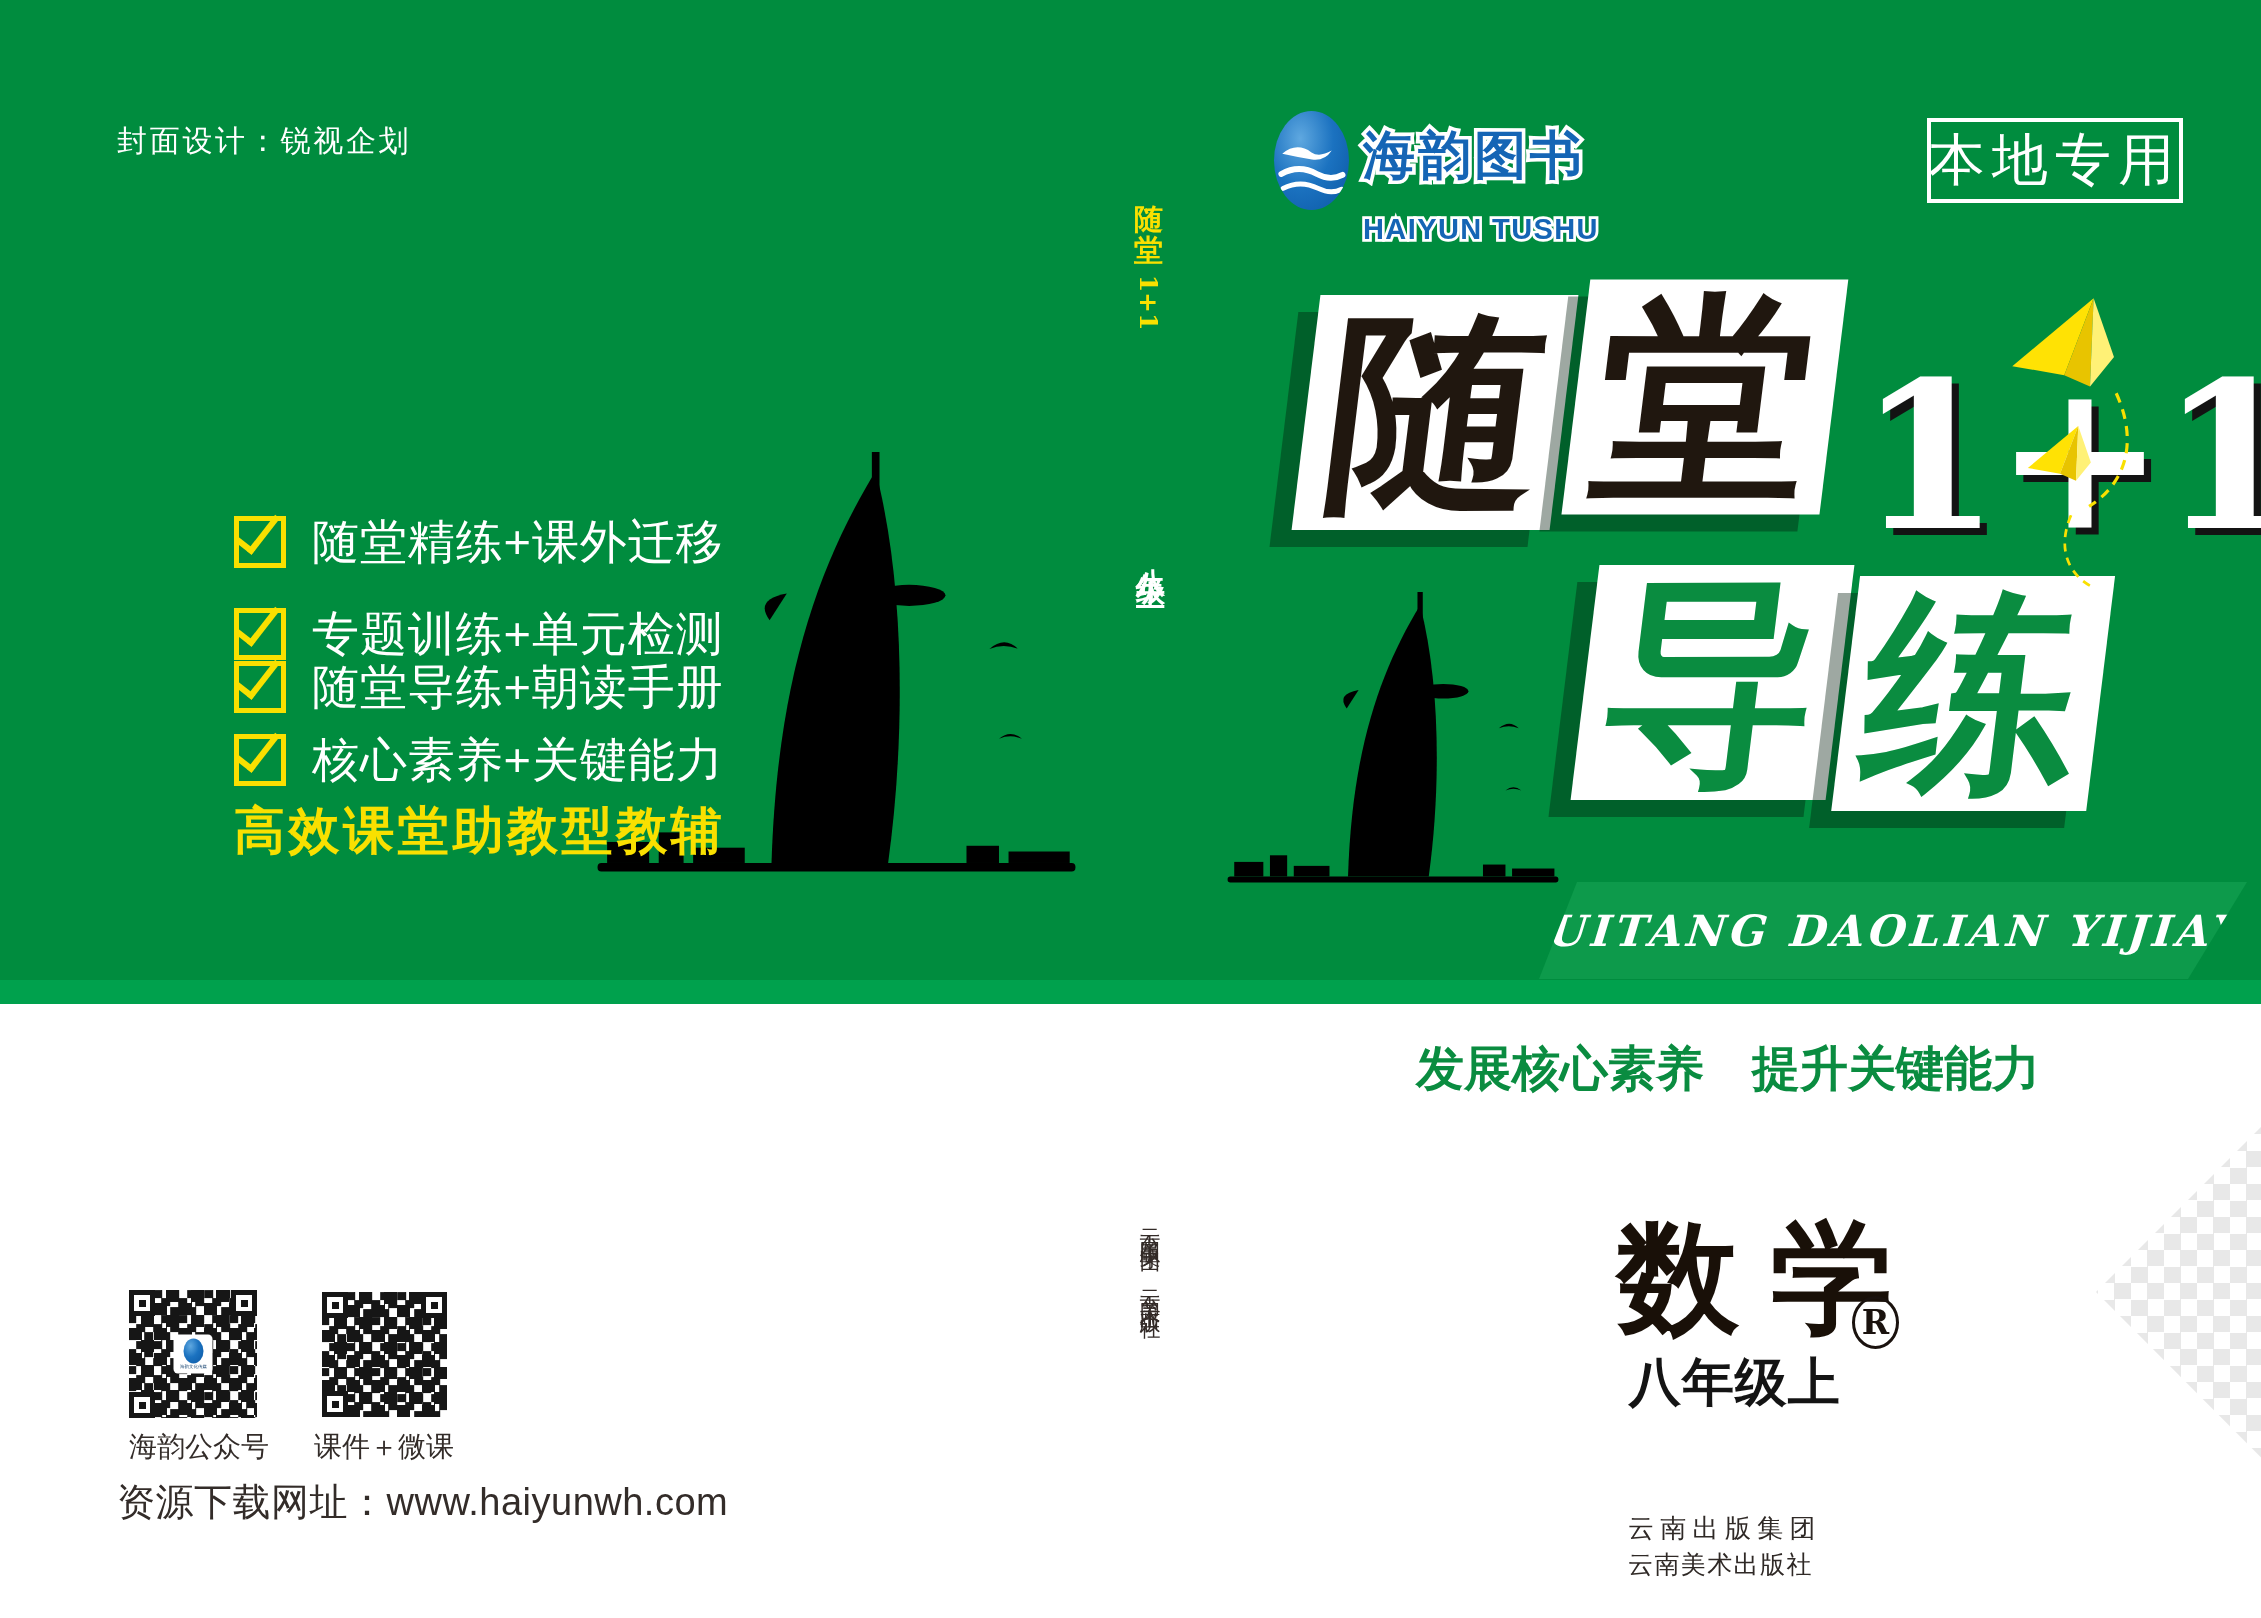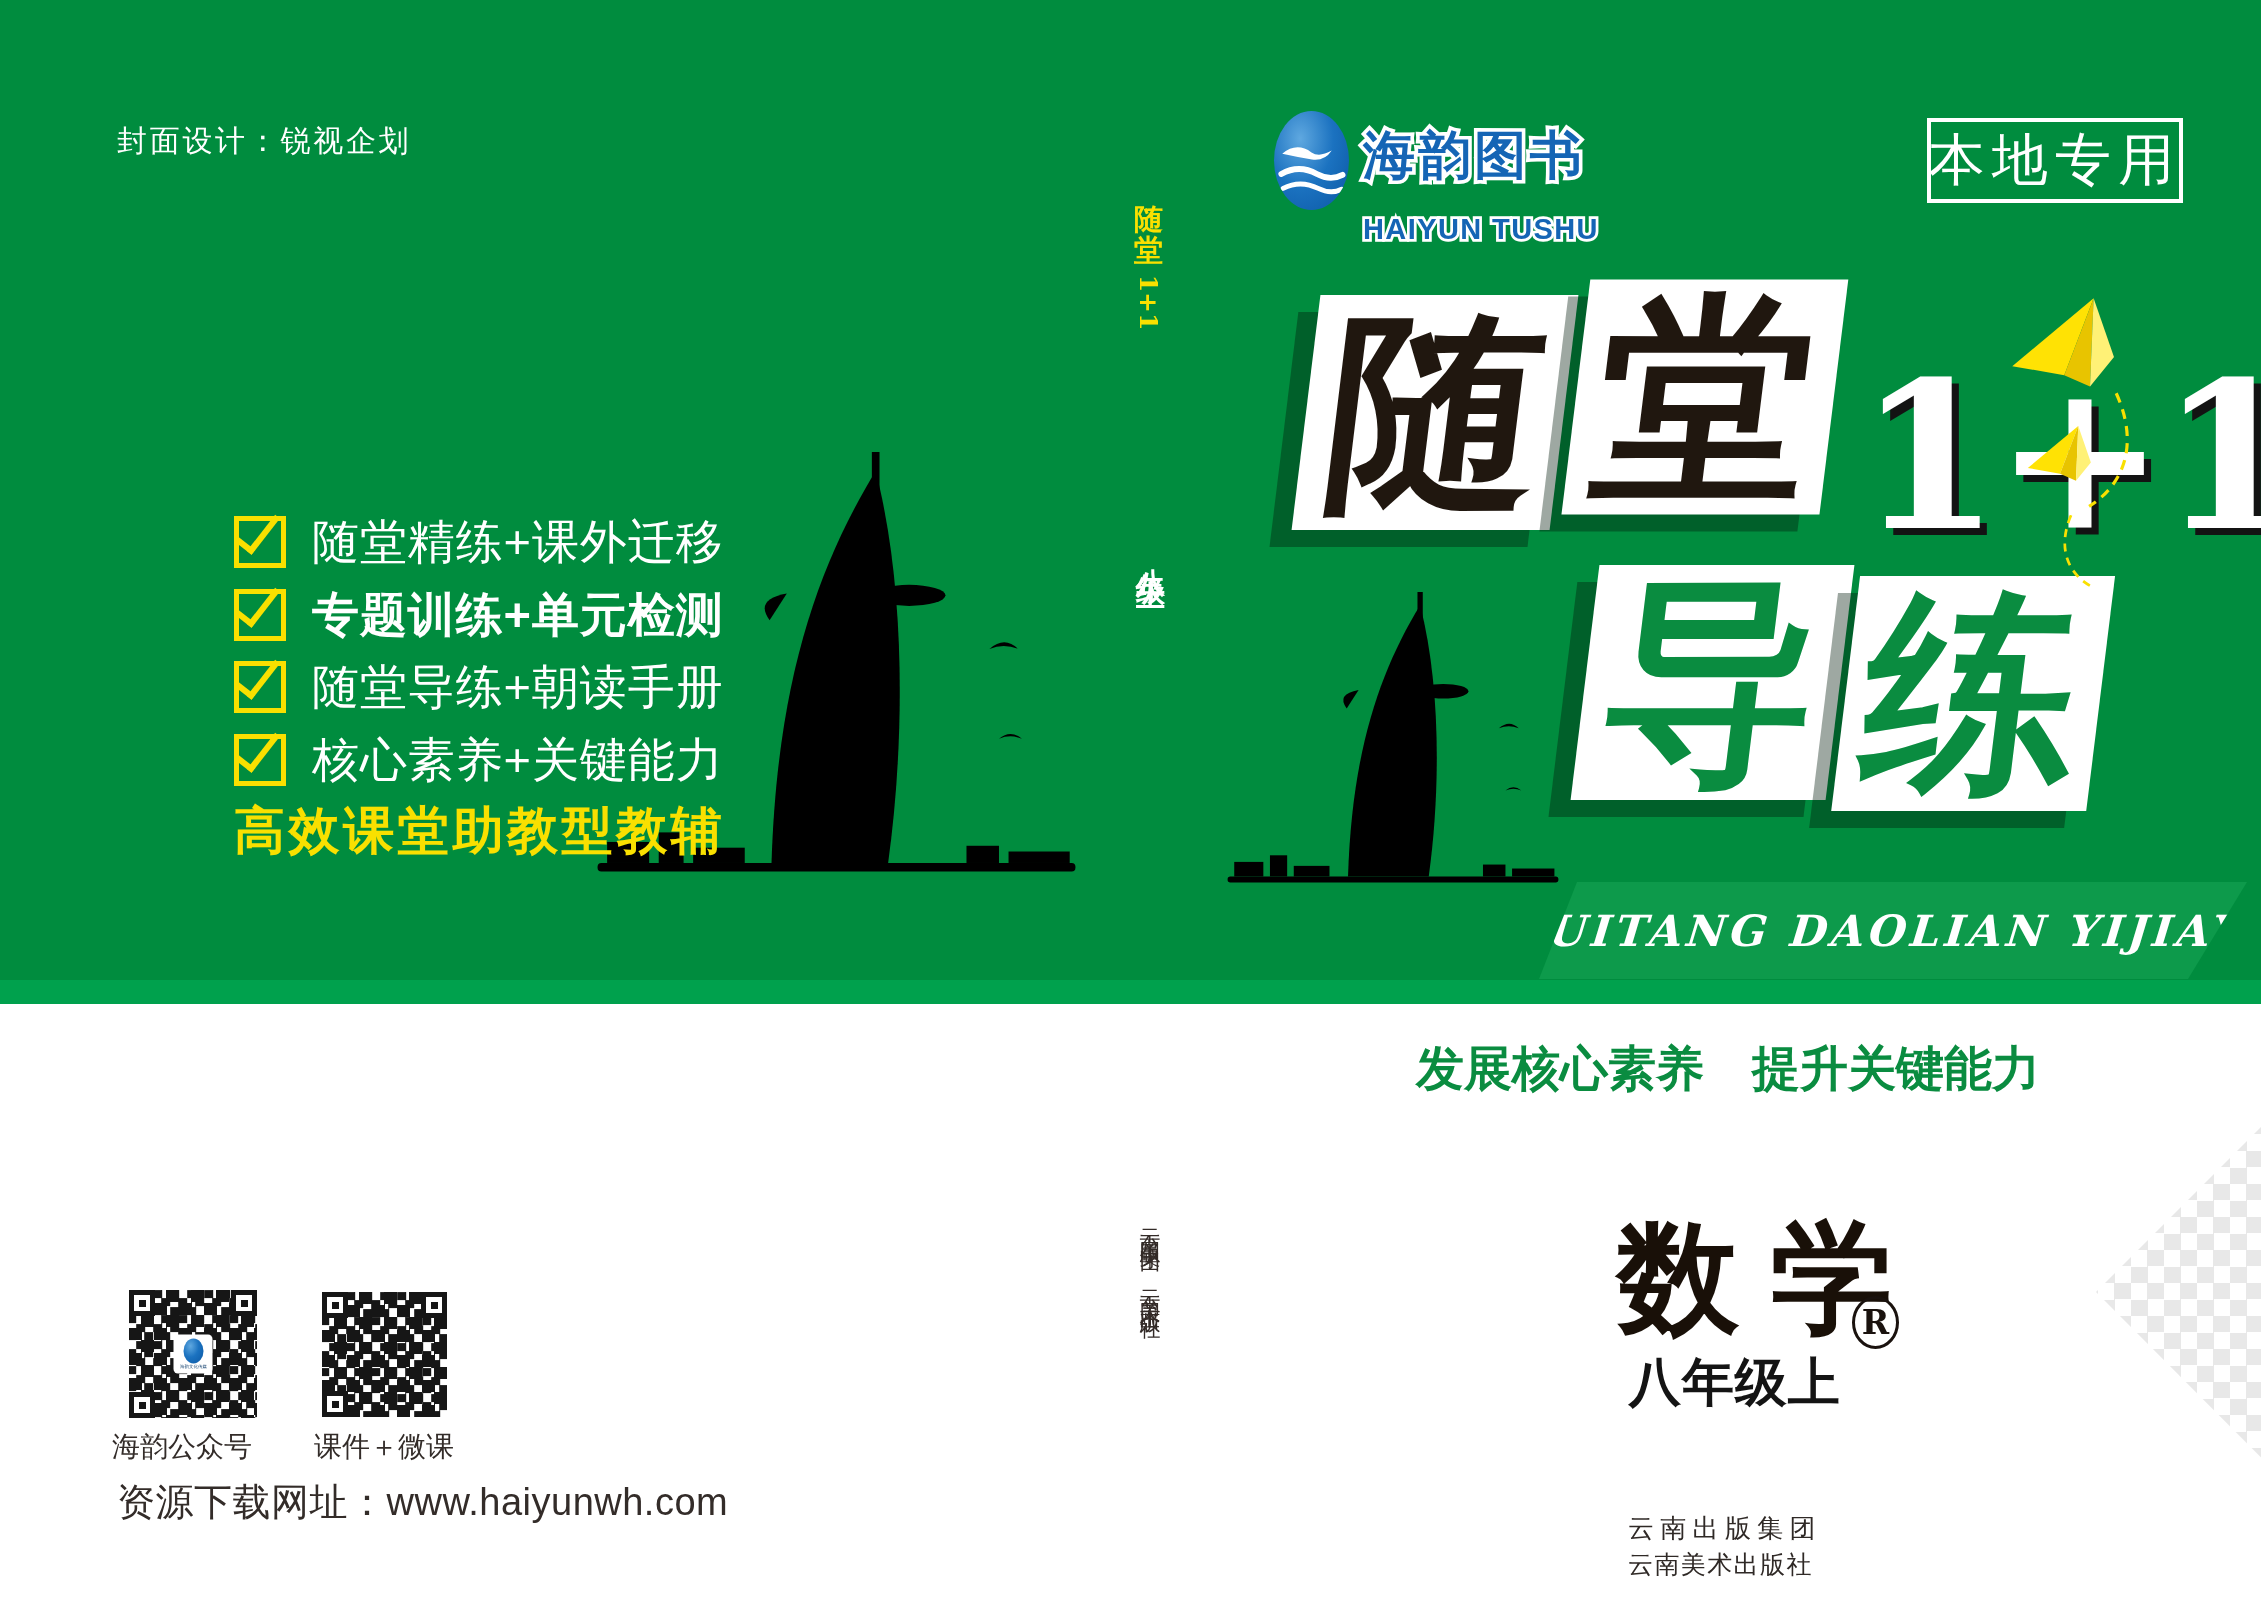--- a/index.html
+++ b/index.html
@@ -14,21 +14,21 @@
   .bg-green{left:0;top:0;width:2297px;height:980px;background:#008C3E;}
   .bg-band{left:0;top:980px;width:2297px;height:23.5px;background:#00A14D;}
 
   
   .wm{opacity:1;}
 
   
   .credit{left:117px;top:121px;font-size:30px;color:#ffffff;letter-spacing:2.7px;}
 
   .feature-row{left:234px;width:859px;height:52px;display:flex;align-items:center;}
-  .fr1{top:516px;} .fr2{top:589px;font-weight:bold;} .fr3{top:661px;} .fr4{top:734px;}
+  .fr1{top:516px;} .fr2{top:608px;} .fr3{top:661px;} .fr4{top:734px;}
   .chk{width:42px;height:42px;border:5.9px solid #F9E000;position:relative;flex:0 0 auto;}
   .chk::after{
     content:"";position:absolute;left:7.2px;top:-13.6px;width:16.3px;height:40px;
     border-right:6.8px solid #F9E000;border-bottom:6.8px solid #F9E000;
     transform:rotate(38deg);
   }
   .feature-label{margin-left:26px;font-size:47px;color:#ffffff;letter-spacing:0.9px;white-space:nowrap;}
 
   .tagline{left:234px;top:797px;font-size:51px;font-weight:bold;color:#F9E000;
     letter-spacing:3.6px;font-family:"DejaVu Serif","Liberation Serif",serif;white-space:nowrap;}
@@ -44,21 +44,21 @@
   .finder{position:absolute;width:26px;height:26px;border:5px solid #161616;background:#fff;box-sizing:border-box;}
   .finder::after{content:"";position:absolute;left:4.5px;top:4.5px;width:7.2px;height:7.2px;background:#161616;}
   .f-tl{left:0;top:0;} .f-tr{right:0;top:0;} .f-bl{left:0;bottom:0;}
   .qr-logo{position:absolute;left:50%;top:50%;transform:translate(-50%,-50%);
     width:39px;height:39px;background:#ffffff;border-radius:4.5px;
     display:flex;flex-direction:column;align-items:center;justify-content:center;}
   .qr-logo .oval{width:20px;height:25px;border-radius:50%;
     background:radial-gradient(ellipse at 35% 30%, #5FA8E0 0%, #1B72C0 45%, #0B57A3 100%);}
   .qr-logo .tiny{font-size:5px;color:#13406e;white-space:nowrap;transform:scale(0.9);}
   .qr-label{position:absolute;top:1428px;font-size:28px;color:#332C29;text-align:center;white-space:nowrap;}
-  .ql1{left:112px;width:128px;} .ql2{left:299px;width:170px;}
+  .ql1{left:129px;width:128px;} .ql2{left:299px;width:170px;}
   .download{left:117px;top:1477px;font-size:38px;color:#332C29;letter-spacing:0.5px;white-space:nowrap;}
 
   
   .spine-series{left:1126px;top:204px;width:45px;display:flex;flex-direction:column;align-items:center;}
   .sp-char{font-size:29px;font-weight:bold;color:#F9E000;line-height:1.08;}
   .sp-num-wrap{width:45px;height:72px;display:flex;align-items:center;justify-content:center;}
   .sp-num{font-size:25px;font-weight:bold;color:#F9E000;
     font-family:"DejaVu Serif","Liberation Serif",serif;transform:rotate(90deg);white-space:nowrap;}
   .spine-grade{left:1131px;top:546px;writing-mode:vertical-rl;text-orientation:upright;
     font-size:29px;font-weight:bold;color:#ffffff;letter-spacing:3.6px;}

